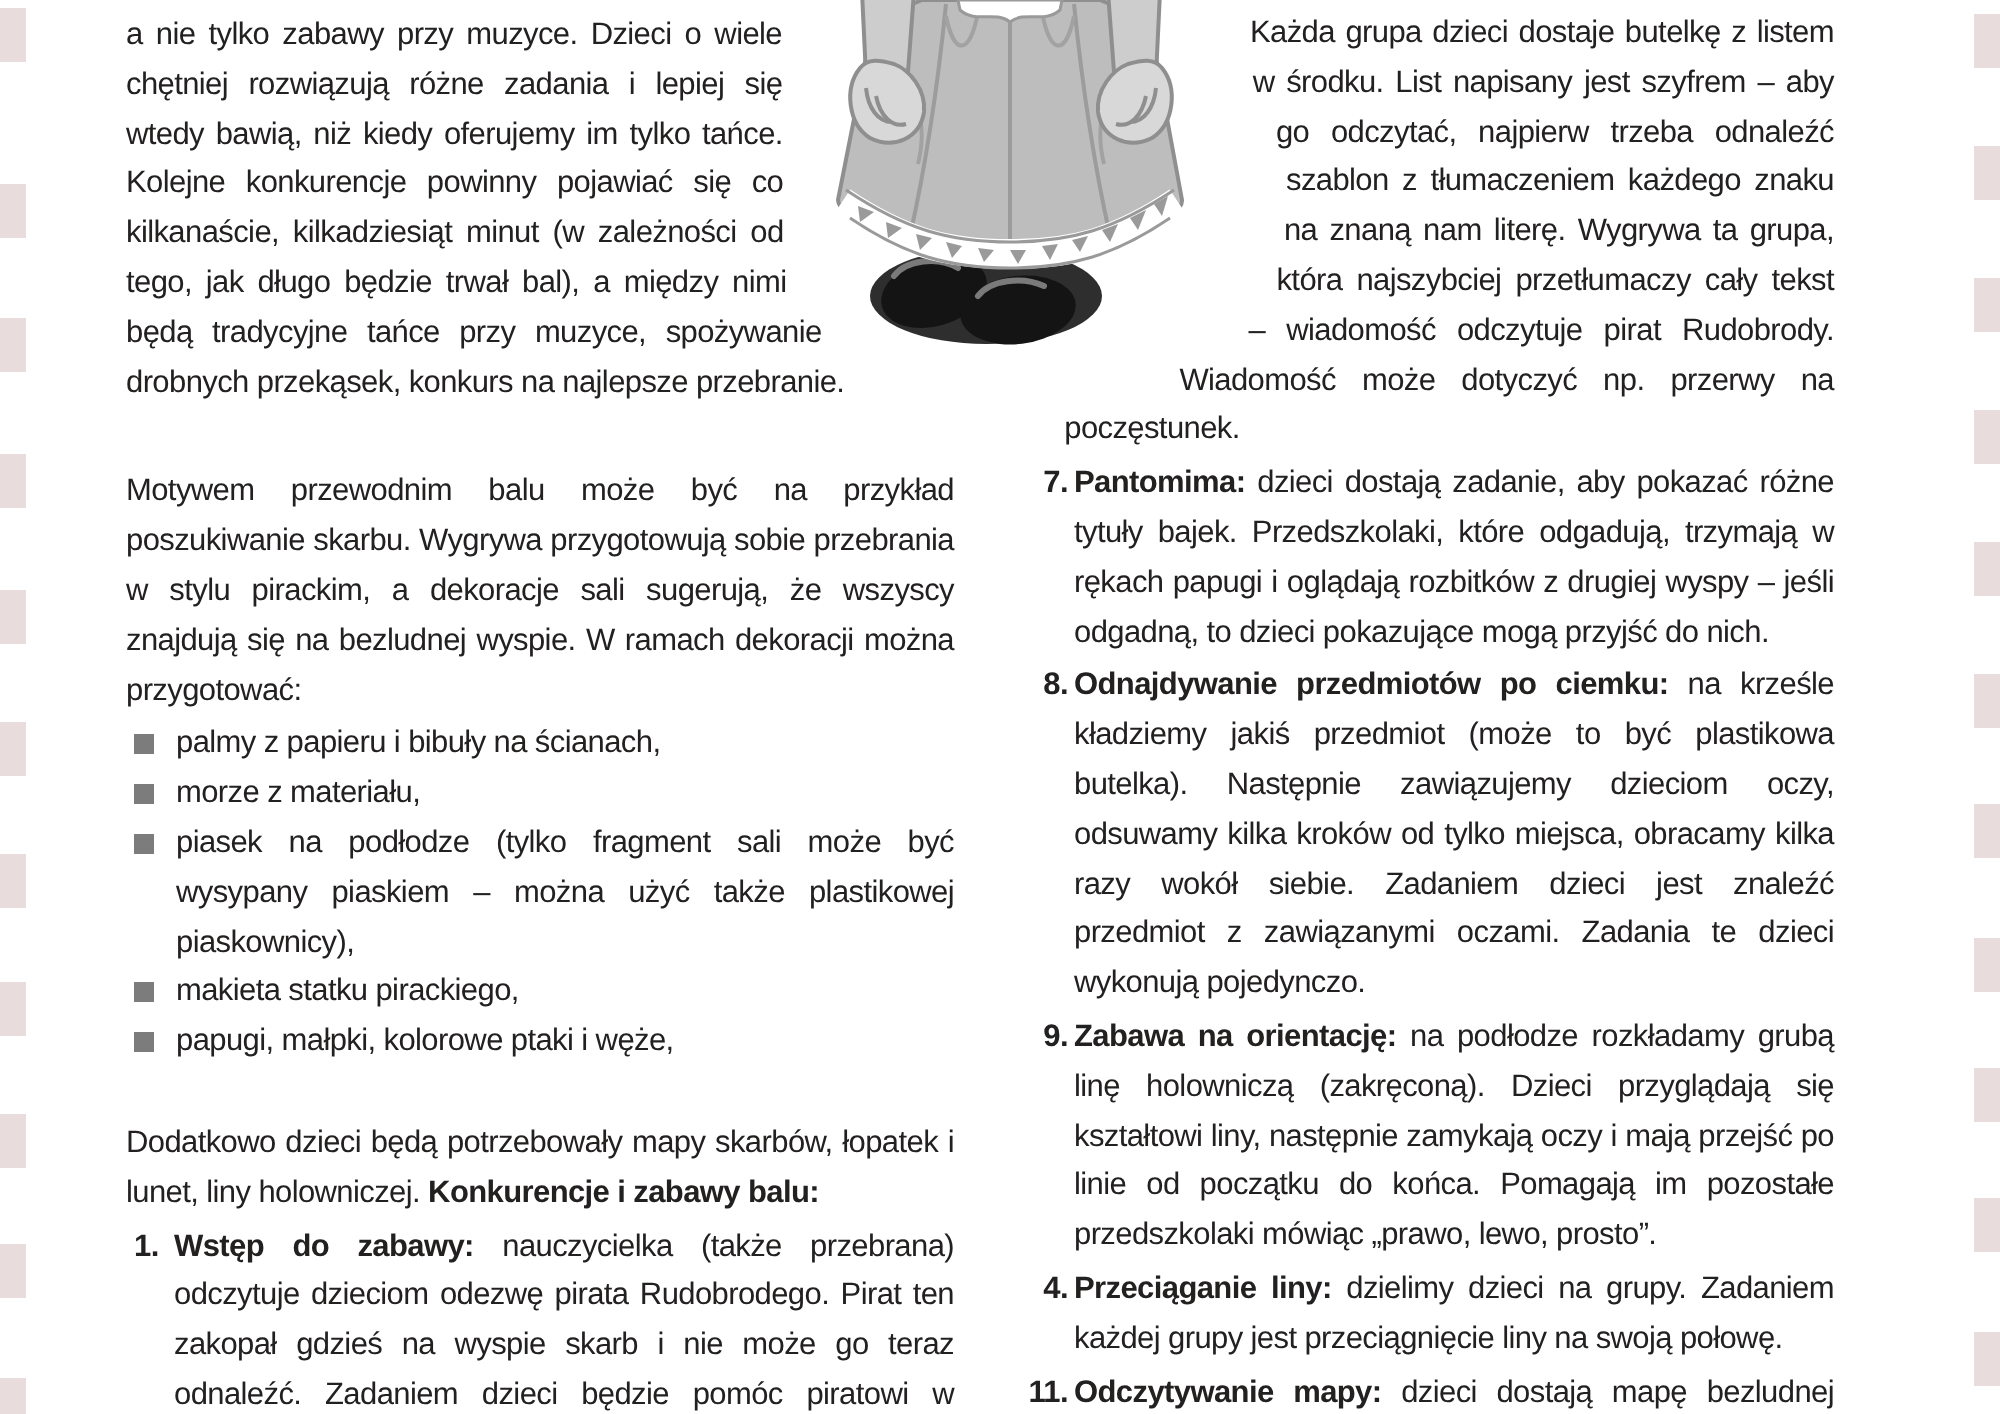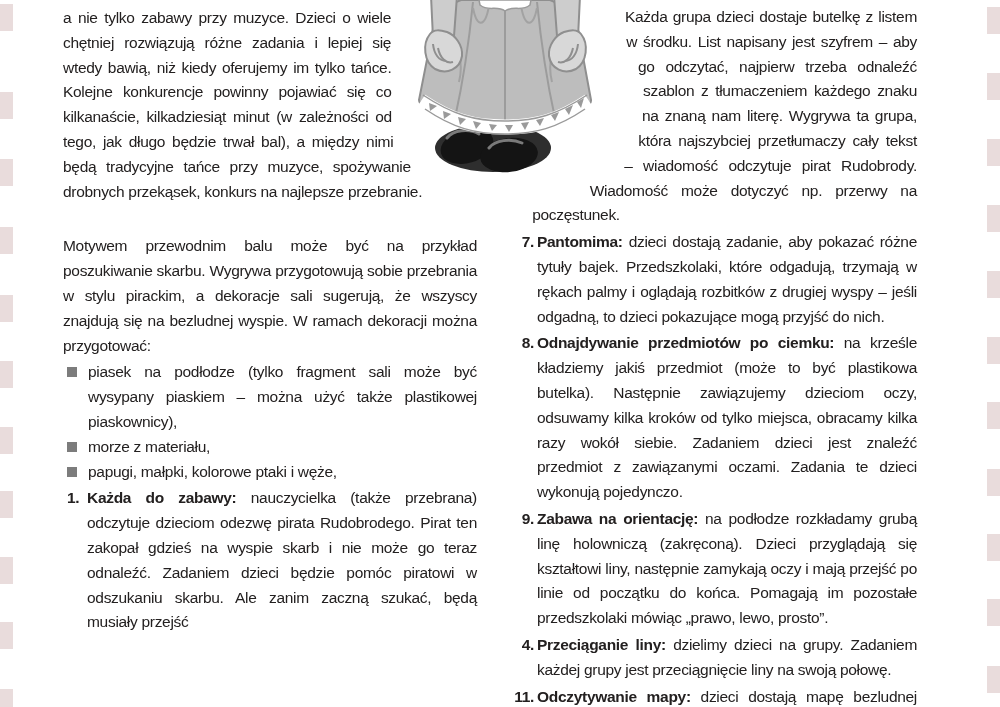--- a/index.html
+++ b/index.html
@@ -105,36 +105,39 @@
       <path d="M30,44 C31,54 36,61 43,61" fill="none" stroke="#8f8f8f" stroke-width="2"></path>
     </g>
   </svg>
 
   <div id="left-col" class="col">
     <p id="lc-p1"><span class="spacer-r"></span><span>a nie tylko zabawy przy muzyce. Dzieci o wiele chętniej rozwiązują różne zadania i lepiej się wtedy bawią, niż kiedy oferujemy im tylko tańce. Kolejne konkurencje powinny pojawiać się co kilkanaście, kilkadziesiąt minut (w zależności od tego, jak długo będzie trwał bal), a między nimi będą tradycyjne tańce przy muzyce, spożywanie drobnych przekąsek, konkurs na najlepsze przebranie.</span></p>
 
     <p id="lc-p2">Motywem przewodnim balu może być na przykład poszukiwanie skarbu. Wygrywa przygotowują sobie przebrania w stylu pirackim, a dekoracje sali sugerują, że wszyscy znajdują się na bezludnej wyspie. W ramach dekoracji można przygotować:</p>
 
     <ul class="square-list">
+      <li><span class="sq"></span><span>palmy z papieru i bibuły na ścianach,</span></li>
+      <li><span class="sq"></span><span>morze z materiału,</span></li>
       <li><span class="sq"></span><span>piasek na podłodze (tylko fragment sali może być wysypany piaskiem – można użyć także plastikowej piaskownicy),</span></li>
-      <li><span class="sq"></span><span>morze z materiału,</span></li>
+      <li><span class="sq"></span><span>makieta statku pirackiego,</span></li>
       <li><span class="sq"></span><span>papugi, małpki, kolorowe ptaki i węże,</span></li>
     </ul>
 
+    <p id="lc-p3"><span>Dodatkowo dzieci będą potrzebowały mapy skarbów, łopatek i lunet, liny holowniczej.</span> <strong>Konkurencje i zabawy balu:</strong></p>
 
     <div class="item">
-      <span class="num">1.</span><span class="b">Każda do zabawy:</span> <span>nauczycielka (także przebrana) odczytuje dzieciom odezwę pirata Rudobrodego. Pirat ten zakopał gdzieś na wyspie skarb i nie może go teraz odnaleźć. Zadaniem dzieci będzie pomóc piratowi w odszukaniu skarbu. Ale zanim zaczną szukać, będą musiały przejść</span>
+      <span class="num">1.</span><span class="b">Wstęp do zabawy:</span> <span>nauczycielka (także przebrana) odczytuje dzieciom odezwę pirata Rudobrodego. Pirat ten zakopał gdzieś na wyspie skarb i nie może go teraz odnaleźć. Zadaniem dzieci będzie pomóc piratowi w odszukaniu skarbu. Ale zanim zaczną szukać, będą musiały przejść</span>
     </div>
   </div>
 
   <div id="right-col" class="col">
     <p id="rc-p1"><span class="spacer-l"></span><span>Każda grupa dzieci dostaje butelkę z listem w środku. List napisany jest szyfrem – aby go odczytać, najpierw trzeba odnaleźć szablon z tłumaczeniem każdego znaku na znaną nam literę. Wygrywa ta grupa, która najszybciej przetłumaczy cały tekst – wiadomość odczytuje pirat Rudobrody. Wiadomość może dotyczyć np. przerwy na poczęstunek.</span></p>
 
     <div class="item">
-      <span class="num">7.</span><span class="b">Pantomima:</span> <span>dzieci dostają zadanie, aby pokazać różne tytuły bajek. Przedszkolaki, które odgadują, trzymają w rękach palmy i oglądają rozbitków z drugiej wyspy – jeśli odgadną, to dzieci pokazujące mogą przyjść do nich.</span>
+      <span class="num">7.</span><span class="b">Pantomima:</span> <span>dzieci dostają zadanie, aby pokazać różne tytuły bajek. Przedszkolaki, które odgadują, trzymają w rękach papugi i oglądają rozbitków z drugiej wyspy – jeśli odgadną, to dzieci pokazujące mogą przyjść do nich.</span>
     </div>
     <div class="item">
       <span class="num">8.</span><span class="b">Odnajdywanie przedmiotów po ciemku:</span> <span>na krześle kładziemy jakiś przedmiot (może to być plastikowa butelka). Następnie zawiązujemy dzieciom oczy, odsuwamy kilka kroków od tylko miejsca, obracamy kilka razy wokół siebie. Zadaniem dzieci jest znaleźć przedmiot z zawiązanymi oczami. Zadania te dzieci wykonują pojedynczo.</span>
     </div>
     <div class="item">
       <span class="num">9.</span><span class="b">Zabawa na orientację:</span> <span>na podłodze rozkładamy grubą linę holowniczą (zakręconą). Dzieci przyglądają się kształtowi liny, następnie zamykają oczy i mają przejść po linie od początku do końca. Pomagają im pozostałe przedszkolaki mówiąc „prawo, lewo, prosto”.</span>
     </div>
     <div class="item">
       <span class="num">4.</span><span class="b">Przeciąganie liny:</span> <span>dzielimy dzieci na grupy. Zadaniem każdej grupy jest przeciągnięcie liny na swoją połowę.</span>
     </div>

